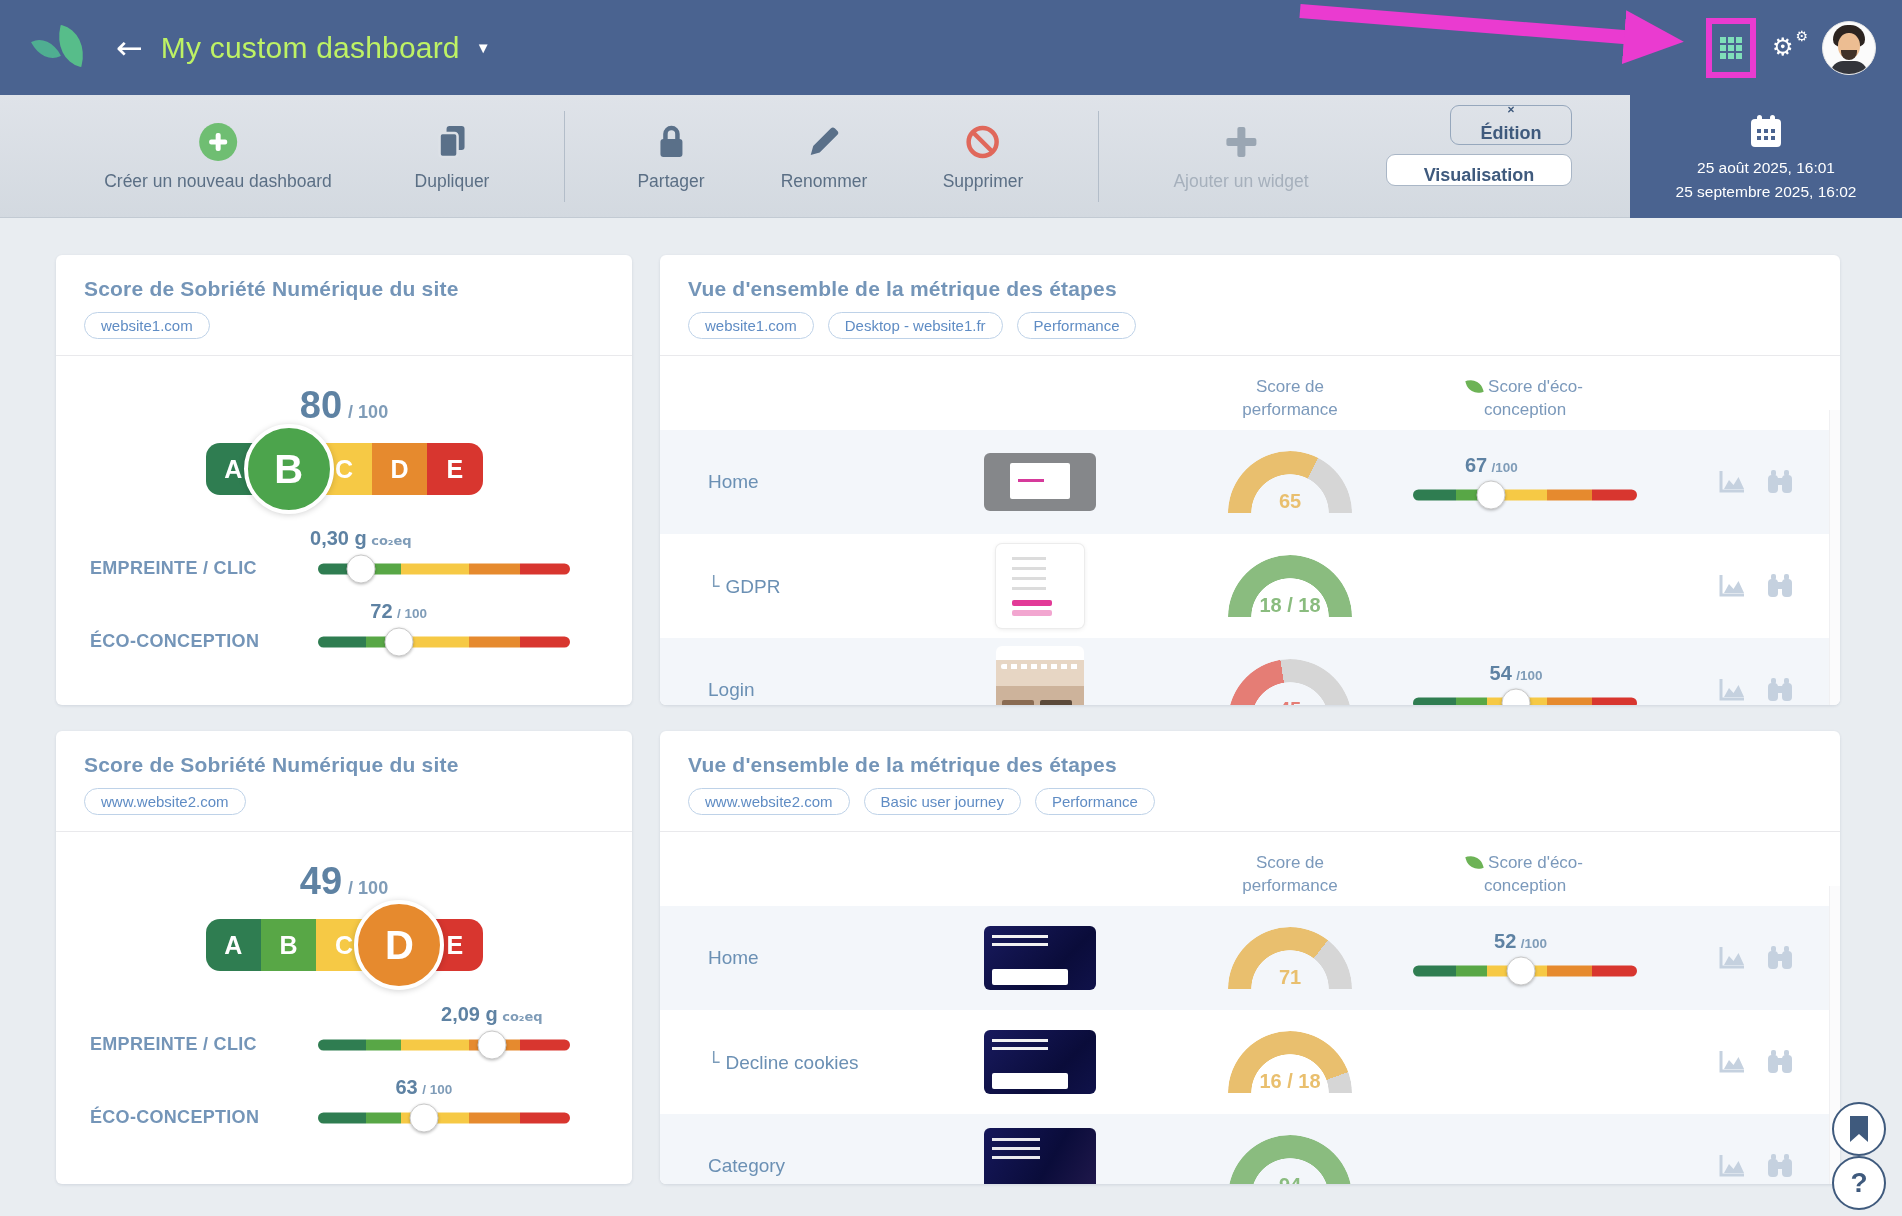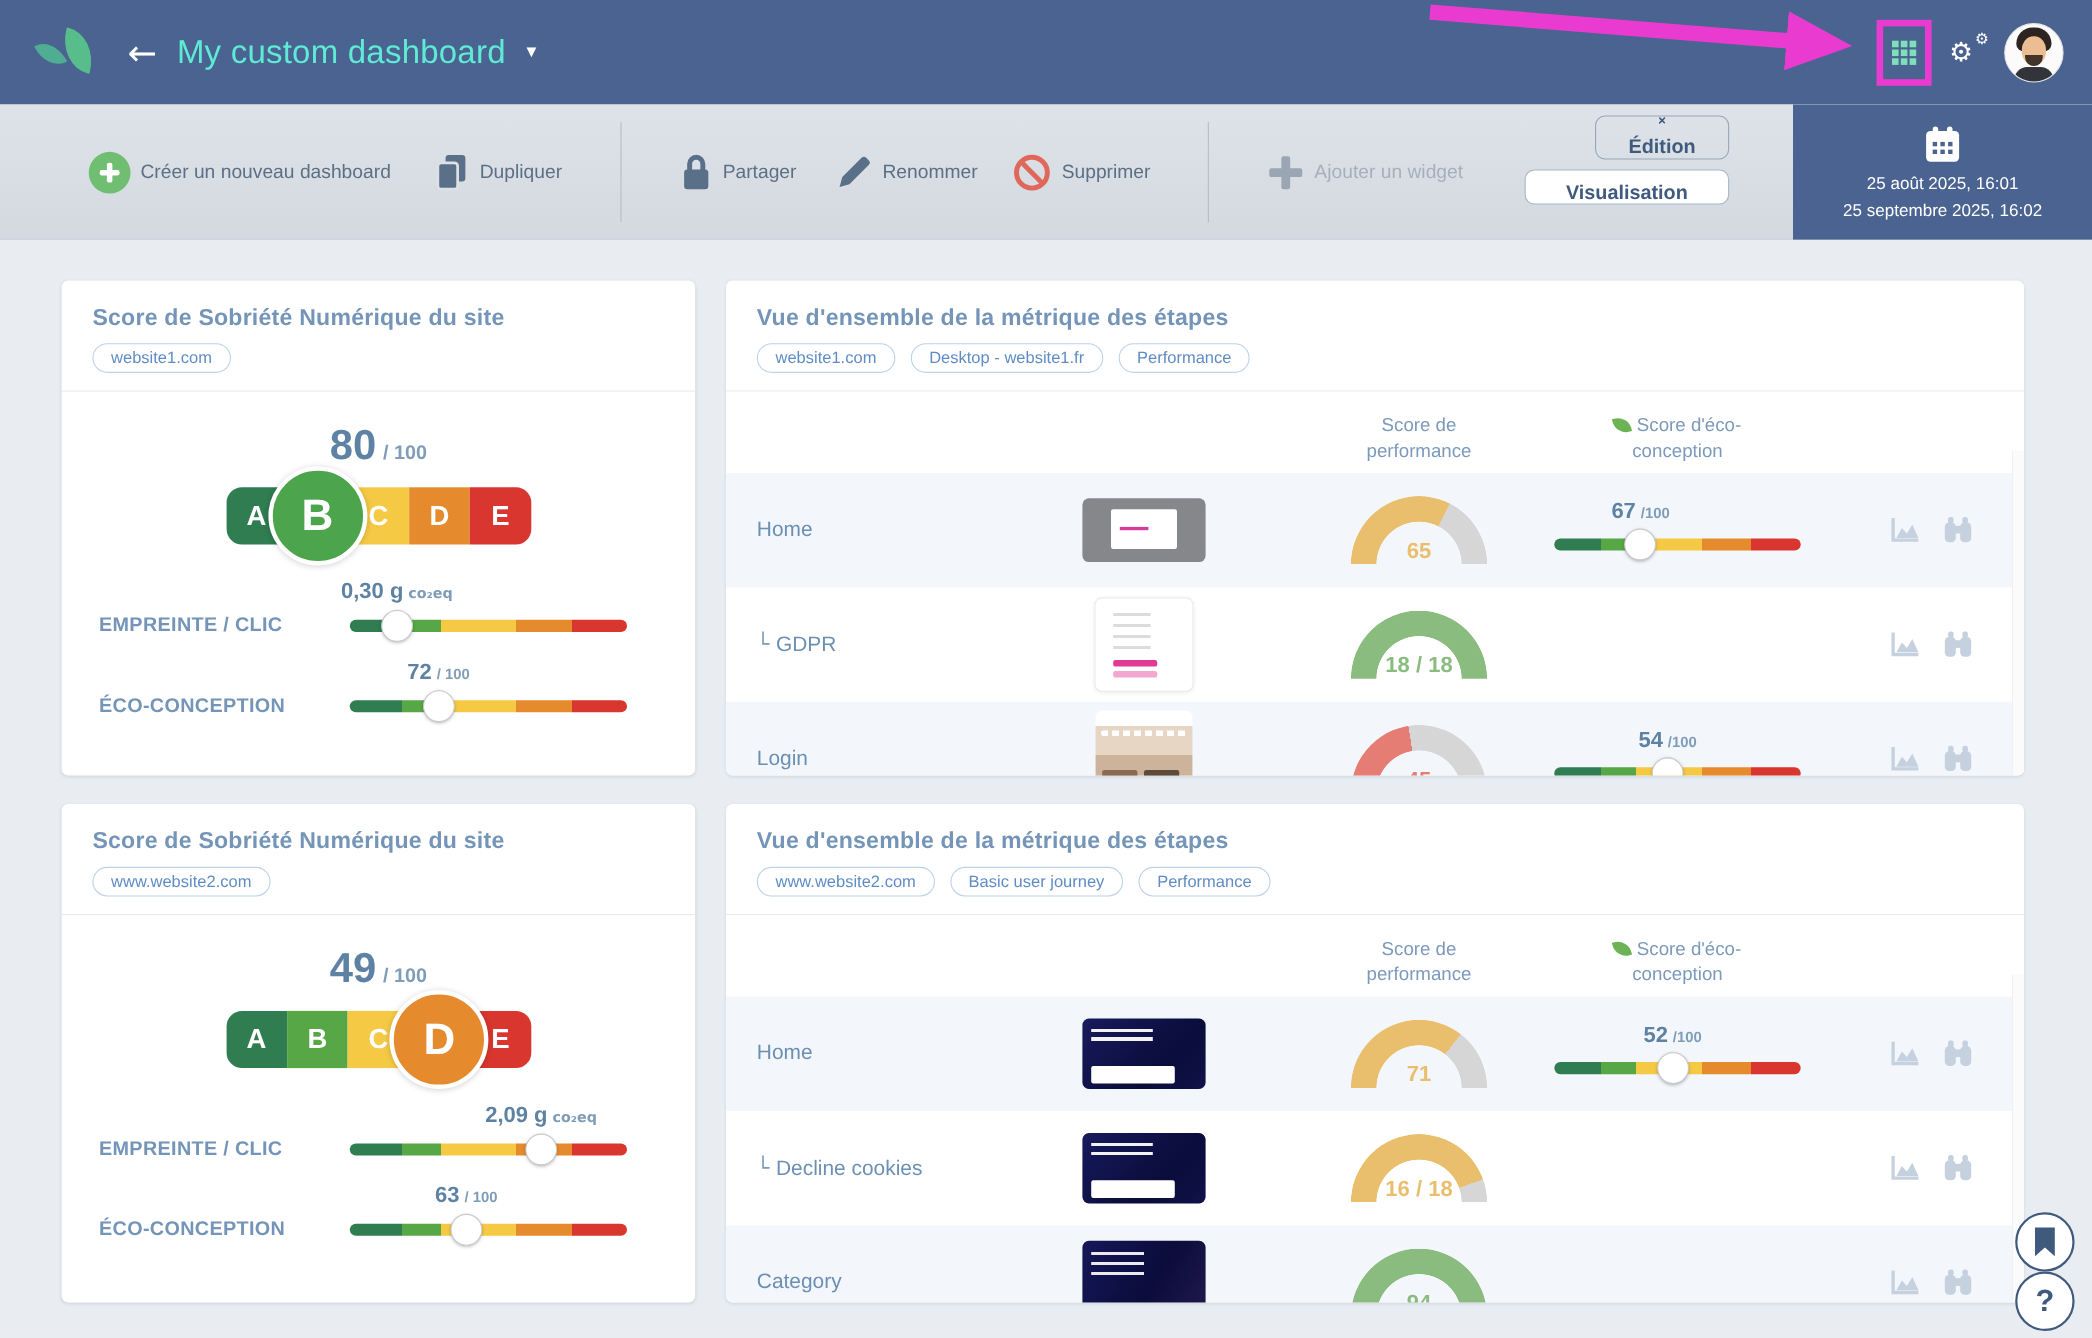--- a/index.html
+++ b/index.html
@@ -5,40 +5,40 @@
   html,body{margin:0;padding:0;}
   body{width:1902px;height:1216px;overflow:hidden;font-family:"Liberation Sans",sans-serif;background:#e9edf1;}
   .page{position:relative;width:1902px;height:1216px;}
 
   
   .navbar{position:absolute;left:0;top:0;right:0;height:95px;background:#4a6390;display:flex;align-items:center;padding:0 34px;box-sizing:border-box;}
   .logo{position:relative;width:56px;height:48px;margin-right:26px;}
   .leaf1{position:absolute;left:2px;top:12px;width:20px;height:26px;background:#4fae91;border-radius:0 95% 0 95%;transform:rotate(-28deg);}
   .leaf2{position:absolute;left:22px;top:4px;width:30px;height:36px;background:#57bd8a;border-radius:0 95% 0 95%;transform:rotate(14deg);}
   .back-arrow{color:#fff;font-size:32px;margin-right:18px;line-height:1;cursor:pointer;font-family:"DejaVu Sans",sans-serif;}
-  .nav-title{color:#5eead4;font-size:30px;font-weight:500;letter-spacing:.2px;}
+  .nav-title{color:#bef264;font-size:30px;font-weight:500;letter-spacing:.2px;}
   .nav-caret{color:#fff;font-size:15px;margin-left:16px;}
   .nav-right{position:absolute;right:26px;top:0;height:95px;display:flex;align-items:center;gap:16px;}
   .hl-box{width:38px;height:48px;border:6px solid #ea3bd0;display:flex;align-items:center;justify-content:center;}
   .grid-wrap{width:22px;height:22px;position:relative;}
   .grid-dot{position:absolute;left:0;top:0;width:6px;height:6px;background:#7fdfba;
     box-shadow:8px 0 #7fdfba,16px 0 #7fdfba,0 8px #7fdfba,8px 8px #7fdfba,16px 8px #7fdfba,0 16px #7fdfba,8px 16px #7fdfba,16px 16px #7fdfba;}
   .gears{position:relative;width:34px;height:34px;color:#fff;font-family:"DejaVu Sans",sans-serif;cursor:pointer;}
   .gear-big{position:absolute;left:0;top:4px;font-size:24px;line-height:1;}
   .gear-small{position:absolute;right:-2px;top:-2px;font-size:14px;line-height:1;}
   .avatar{width:52px;height:52px;border-radius:50%;background:#fbfbfb;position:relative;overflow:hidden;border:1px solid #e6e6e6;cursor:pointer;}
   .av-hair{position:absolute;left:10px;top:3px;width:32px;height:22px;background:#2c2420;border-radius:16px 16px 8px 8px;}
   .av-face{position:absolute;left:15px;top:11px;width:22px;height:26px;background:#ecbd92;border-radius:48%;}
   .av-beard{position:absolute;left:18px;top:28px;width:16px;height:10px;background:#423228;border-radius:0 0 9px 9px;}
   .av-shirt{position:absolute;left:8px;bottom:-3px;width:36px;height:16px;background:#33343a;border-radius:12px 12px 0 0;}
   .annot-svg{position:absolute;left:0;top:0;pointer-events:none;z-index:50;}
 
   
   .toolbar{position:absolute;left:0;top:95px;right:0;height:123px;background:linear-gradient(#dfe3e9,#d3d9e0);box-shadow:inset 0 -1px 0 #c2cad3;}
-  .titem{position:absolute;top:50%;transform:translate(-50%,-50%);display:flex;align-items:center;gap:9px;cursor:pointer;white-space:nowrap;}
+  .titem{position:absolute;top:50%;transform:translate(-50%,-50%);display:flex;flex-direction:column;align-items:center;gap:9px;cursor:pointer;white-space:nowrap;}
   .titem .tlabel{font-size:17.5px;color:#5b6f85;}
   .titem.disabled .tlabel{color:#a6b0bc;}
   .ticon{height:40px;display:flex;align-items:center;justify-content:center;}
   .plus-circle{width:38px;height:38px;border-radius:50%;background:#6fbe72;position:relative;}
   .plus-circle::before,.plus-circle::after{content:"";position:absolute;background:#fff;left:50%;top:50%;transform:translate(-50%,-50%);border-radius:2px;}
   .plus-circle::before{width:18px;height:5px;}
   .plus-circle::after{width:5px;height:18px;}
   .plus-gray{width:34px;height:34px;position:relative;}
   .plus-gray::before,.plus-gray::after{content:"";position:absolute;background:#9aa6b3;left:50%;top:50%;transform:translate(-50%,-50%);border-radius:2px;}
   .plus-gray::before{width:30px;height:8px;}
@@ -86,21 +86,21 @@
   .knob{position:absolute;top:50%;left:calc(var(--knob)*1%);transform:translate(-50%,-50%);width:27px;height:27px;background:#fff;border:1px solid #c9c9c9;border-radius:50%;box-shadow:0 1px 3px rgba(0,0,0,.25);cursor:pointer;}
   .slider-val{position:absolute;bottom:100%;margin-bottom:5px;left:calc(var(--knob)*1%);transform:translateX(-50%);white-space:nowrap;}
   .sv-big{font-size:20px;font-weight:bold;color:#5e82a3;}
   .sv-small{font-size:13.5px;font-weight:bold;color:#7f9cb8;}
   .sv-unit{font-size:13px;font-weight:bold;color:#7f9cb8;font-family:"DejaVu Sans",sans-serif;}
 
   
   .trow{display:flex;align-items:center;height:104px;}
   .thead{height:66px;align-items:flex-end;padding-bottom:8px;background:#fff;}
   .trow.striped{background:#f3f6fa;}
-  .c-name{width:240px;padding-left:28px;font-size:19px;color:#6b90b4;box-sizing:border-box;}
+  .c-name{width:240px;padding-left:48px;font-size:19px;color:#6b90b4;box-sizing:border-box;}
   .prefix{font-family:"DejaVu Sans",sans-serif;margin-right:6px;color:#7b9cba;}
   .c-thumb{width:280px;display:flex;justify-content:center;}
   .c-gauge{width:220px;display:flex;justify-content:center;}
   .c-eco{width:250px;display:flex;justify-content:center;}
   .c-icons{flex:1;display:flex;justify-content:flex-end;gap:20px;padding-right:46px;align-items:center;}
   .hcol{font-size:17px;color:#7b99bb;text-align:center;line-height:1.35;}
   .hcol .leaf-ic{display:inline-block;width:15px;height:15px;background:#6db356;border-radius:0 85% 0 85%;transform:rotate(-15deg);margin-right:6px;vertical-align:-2px;}
   .gauge{position:relative;width:124px;height:62px;overflow:hidden;}
   .gauge::before{content:"";position:absolute;left:0;top:0;width:124px;height:124px;border-radius:50%;
     background:conic-gradient(from 270deg,var(--gc) 0 calc(var(--pct)*1.8deg),#d6d6d6 calc(var(--pct)*1.8deg) 180deg,transparent 180deg);

